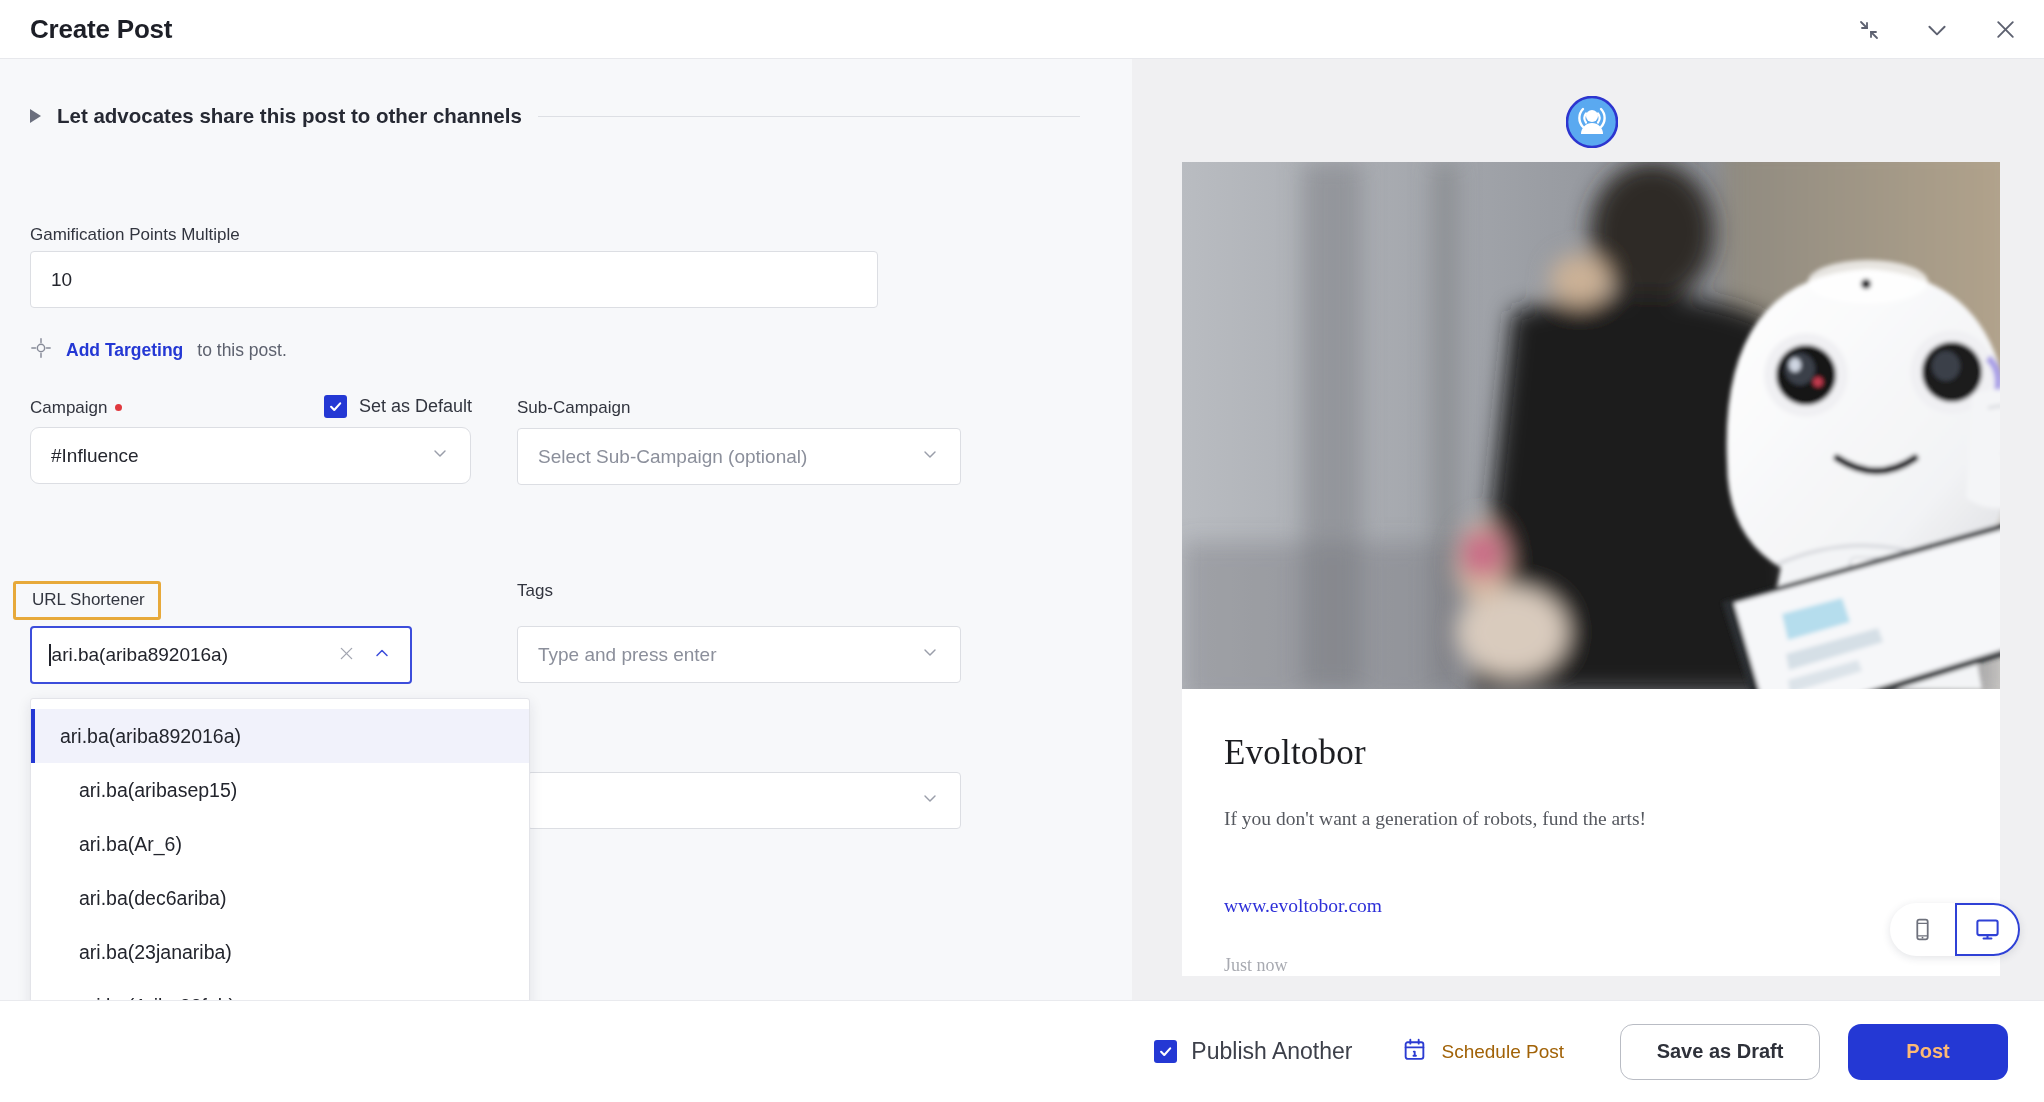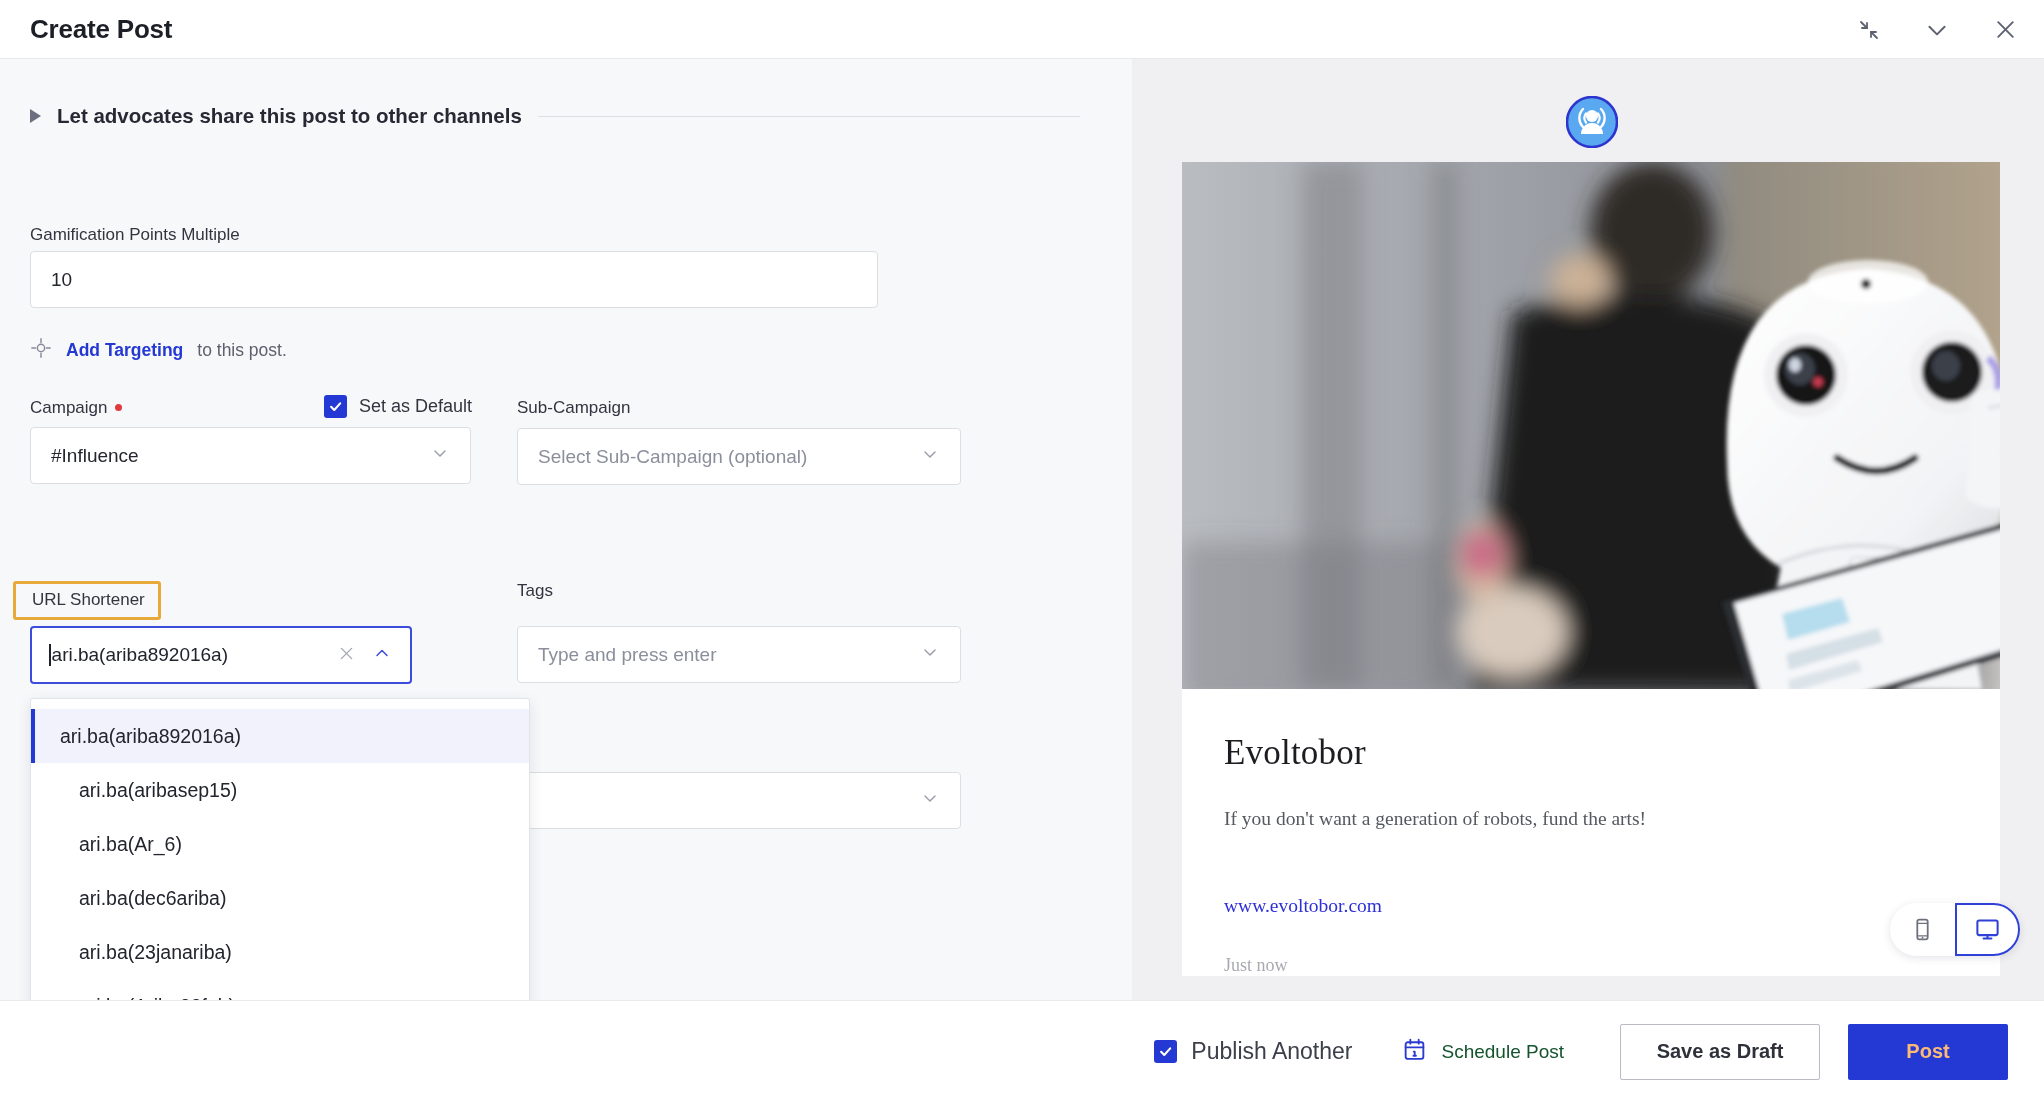--- a/index.html
+++ b/index.html
@@ -63,21 +63,21 @@
   #gp-input { position:absolute; left:30px; top:192px; width:848px; }
 
   
   .targeting-row { position:absolute; left:30px; top:278px; display:flex; align-items:center; gap:14px; font-size:17.5px; color:#5d616e; }
   .targeting-link { color:#2438d4; font-weight:700; cursor:pointer; }
 
   
   #campaign-label { position:absolute; left:30px; top:339px;text-align:center; }
   #setdefault { position:absolute; left:324px; top:336px; display:flex; align-items:center; gap:12px; cursor:pointer; }
   #subcampaign-label { position:absolute; left:517px; top:339px; }
-  #campaign-select { position:absolute; left:30px; top:368px; width:441px; }
+  #campaign-select { position:absolute; left:30px; top:368px; width:441px;border-radius:9px; }
   #subcampaign-select { position:absolute; left:517px; top:369px; width:444px; }
 
   .cb {
     width:23px;height:23px;border-radius:3px;background:#2438d4;
     display:flex;align-items:center;justify-content:center;flex:0 0 auto;
   }
   .cb svg { display:block; }
   .cb-text { font-size:18px; color:#32353f; }
 
   
@@ -148,24 +148,24 @@
   .footer {
     position:absolute; left:0; top:1000px; width:2044px; height:102px;
     background:#ffffff; border-top:1px solid #e9eaee;
     display:flex; align-items:center; justify-content:flex-end;
     padding-right:36px; gap:0;
   }
   .foot-check { display:flex; align-items:center; gap:14px; cursor:pointer; margin-right:50px; }
   .foot-check .cb-text { font-size:23px; color:#3d404a; }
   .schedule {
     display:flex; align-items:center; gap:14px; cursor:pointer;
-    font-size:19px; color:#14532d; margin-right:56px;
+    font-size:19px; color:#a16207; margin-right:56px;
   }
   .btn {
-    height:56px; border-radius:2px; display:flex; align-items:center; justify-content:center;
+    height:56px; border-radius:13px; display:flex; align-items:center; justify-content:center;
     font-size:20px; cursor:pointer; padding:0 30px;
   }
   .btn-draft { border:1px solid #b9bcc4; background:#fff; color:#2e313a; font-weight:600; width:200px; margin-right:28px; }
   .btn-post { background:#2438d4; color:#fdba74; font-weight:600; width:160px; }
 </style>
 </head>
 <body>
 
 <div class="app">
 

